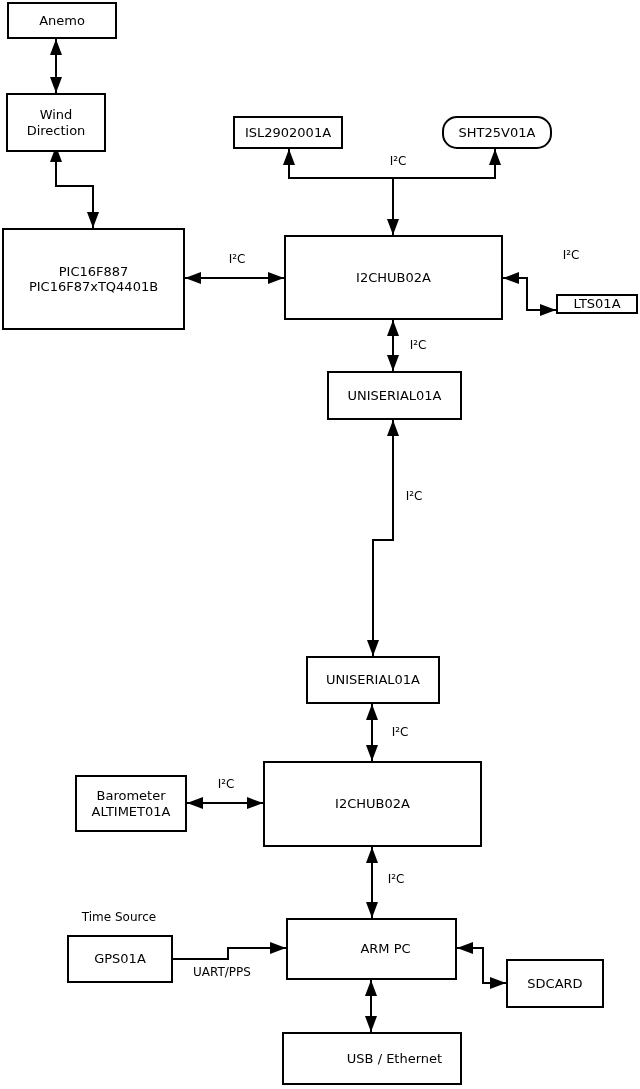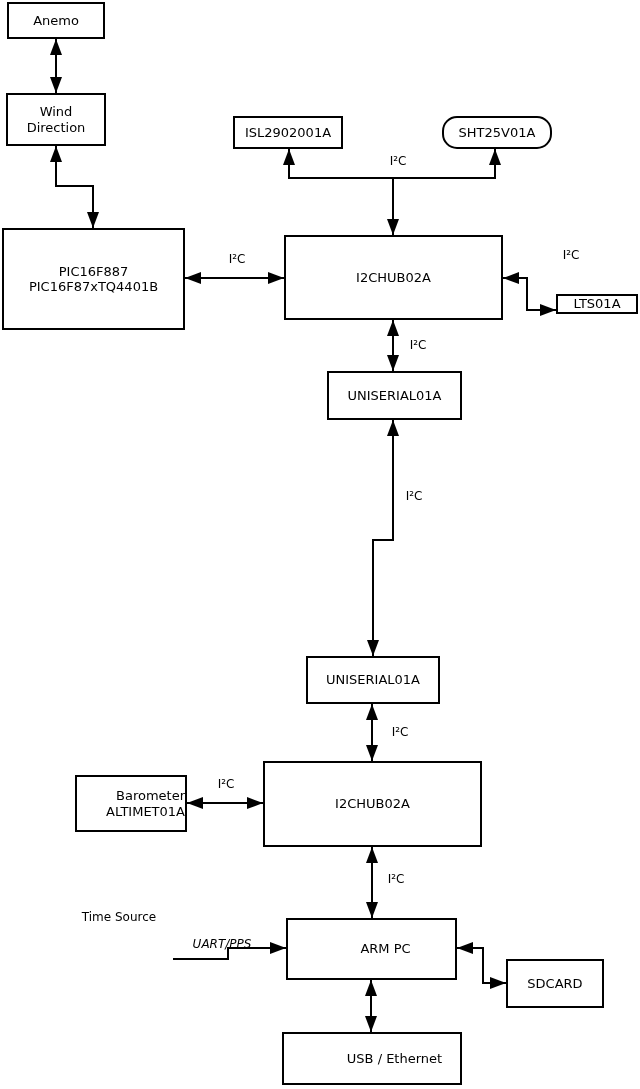--- a/index.html
+++ b/index.html
@@ -42,46 +42,46 @@
     line-height: 1.18;
     white-space: nowrap;
   }
   .wire-label {
     position: absolute;
     transform: translate(-50%, -50%);
     font-size: 12px;
     white-space: nowrap;
   }
   
-  #n-anemo        { left: 7px;   top: 2px;    width: 98px;  height: 37px; }
-  #n-wind         { left: 6px;   top: 93px;   width: 100px; height: 53px; }
+  #n-anemo        { left: 7px;   top: 2px;    width: 110px;  height: 37px; }
+  #n-wind         { left: 6px;   top: 93px;   width: 100px; height: 59px; }
   #n-pic          { left: 2px;   top: 228px;  width: 183px; height: 102px; }
   #n-isl          { left: 233px; top: 116px;  width: 110px; height: 33px; }
   #n-sht          { left: 442px; top: 116px;  width: 110px; height: 33px; border-radius: 15px; }
   #n-hub1         { left: 284px; top: 235px;  width: 219px; height: 85px; }
   #n-lts          { left: 556px; top: 294px;  width: 82px;  height: 20px; }
   #n-uni1         { left: 327px; top: 371px;  width: 135px; height: 49px; }
   #n-uni2         { left: 306px; top: 656px;  width: 134px; height: 48px; }
   #n-hub2         { left: 263px; top: 761px;  width: 219px; height: 86px; }
-  #n-baro         { left: 75px;  top: 775px;  width: 112px; height: 57px; align-items: flex-end; }
+  #n-baro         { left: 75px;  top: 775px;  width: 112px; height: 57px; }
   #n-gps          { left: 67px;  top: 935px;  width: 106px; height: 48px; }
   #n-arm          { left: 286px; top: 918px;  width: 171px; height: 62px; padding-left: 28px; }
   #n-sd           { left: 506px; top: 959px;  width: 98px; height: 49px; }
   #n-usb          { left: 282px; top: 1032px; width: 180px; height: 53px; padding-left: 45px; }
   
   #wl-isl-sht      { left: 398px; top: 161px; }
   #wl-pic-hub      { left: 237px; top: 259px; }
   #wl-hub-lts      { left: 571px; top: 255px; }
   #wl-hub-uni      { left: 418px; top: 345px; }
   #wl-uni-link     { left: 414px; top: 496px; }
   #wl-uni-hub2     { left: 400px; top: 732px; }
   #wl-baro-hub2    { left: 226px; top: 784px; }
   #wl-hub2-arm     { left: 396px; top: 879px; }
   #wl-time-source  { left: 119px; top: 917px; }
-  #wl-uart-pps     { left: 222px; top: 944px; font-style: italic; }
+  #wl-uart-pps     { left: 222px; top: 972px; }
 </style>
 </head>
 <body>
 
 <div id="canvas">
 
   <svg id="wires" width="640" height="1089" viewBox="0 0 640 1089" xmlns="http://www.w3.org/2000/svg">
     <defs>
       <marker id="ah" viewBox="0 0 16 12" refX="16" refY="6" markerWidth="16" markerHeight="12" markerUnits="userSpaceOnUse" orient="auto-start-reverse">
         <path d="M0,0 L16,6 L0,12 Z" fill="#000000"></path>
@@ -143,20 +143,23 @@
 
   <div class="node" id="n-hub2">
     <span>I2CHUB02A</span>
   </div>
 
   <div class="node" id="n-baro">
     <span>Barometer</span>
     <span>ALTIMET01A</span>
   </div>
 
+  <div class="node" id="n-gps">
+    <span>GPS01A</span>
+  </div>
 
   <div class="node" id="n-arm">
     <span>ARM PC</span>
   </div>
 
   <div class="node" id="n-sd">
     <span>SDCARD</span>
   </div>
 
   <div class="node" id="n-usb">

